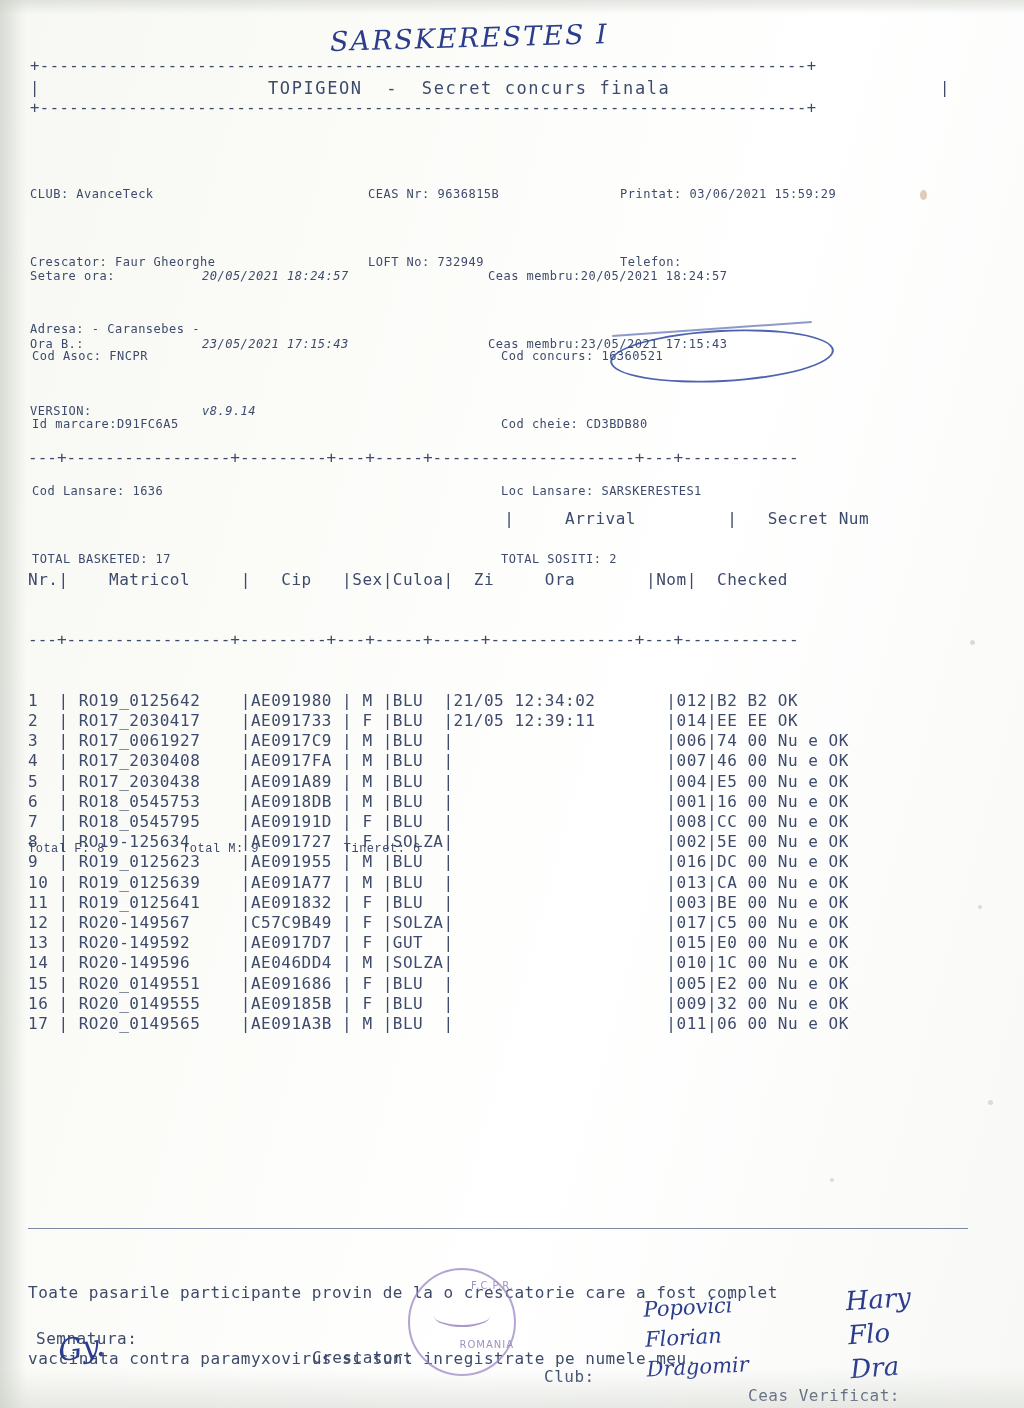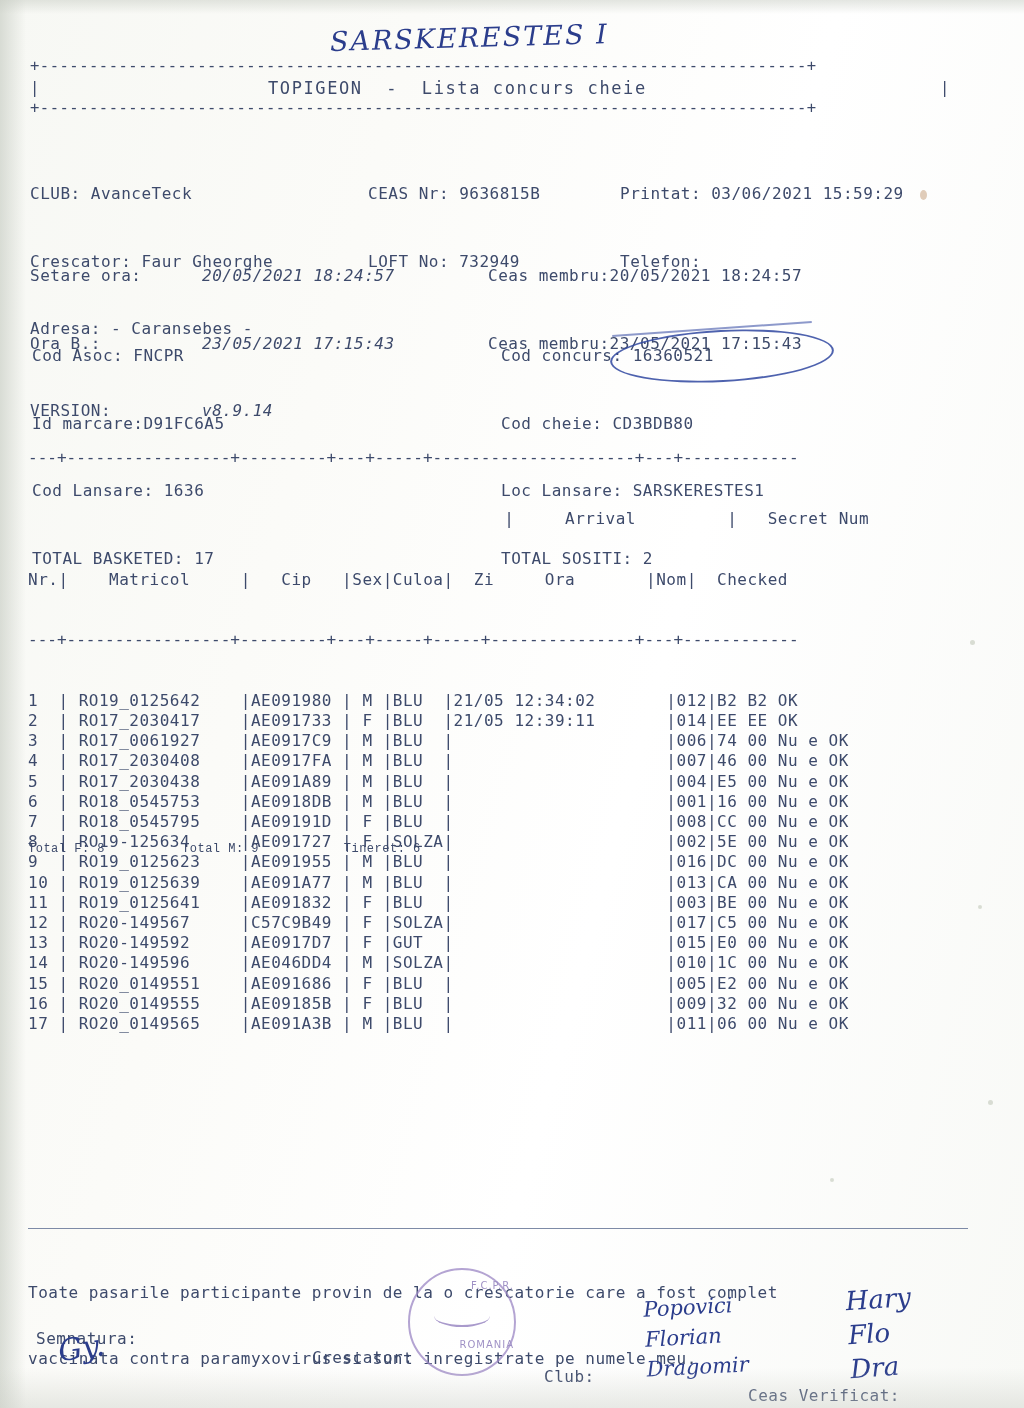--- a/index.html
+++ b/index.html
@@ -70,21 +70,21 @@
     font-size: 15.5px;
     line-height: 16px;
   }
   #box-top   { left: 30px; top: 58px; }
   #box-mid   { left: 30px; top: 80px; }
   #box-bot   { left: 30px; top: 100px; }
   #box-title { left: 268px; top: 80px; font-size: 17px; letter-spacing: 1.6px; }
 
   .info-block {
     position: absolute;
-    font-size: 16px;
+    font-size: 12px;
     line-height: 22.5px;
   }
   #info-left-1   { left: 30px;  top: 138px; }
   #info-mid-1    { left: 368px; top: 138px; }
   #info-right-1  { left: 620px; top: 138px; }
 
   #info-left-2   { left: 30px;  top: 220px; }
   #info-mid-2    { left: 202px; top: 220px; font-style: italic; }
   #info-right-2  { left: 488px; top: 220px; }
 
@@ -197,21 +197,21 @@
 </head>
 <body>
 
 <div class="page">
   <div class="sheet">
 
     <div class="hand" id="hand-title">SARSKERESTES I</div>
 
     <div class="mono rule-line" id="box-top">+------------------------------------------------------------------------------+</div>
     <div class="mono rule-line" id="box-mid" style="left:30px;">|</div>
-    <div class="mono rule-line" id="box-title">TOPIGEON  -  Lista concurs cheie</div>
+    <div class="mono rule-line" id="box-title">TOPIGEON  -  Secret concurs finala</div>
     <div class="mono rule-line" style="left:940px; top:80px;">|</div>
     <div class="mono rule-line" id="box-bot">+------------------------------------------------------------------------------+</div>
 
     <div class="mono info-block" id="info-left-1">
       <div>CLUB: AvanceTeck</div>
       <div>Crescator: Faur Gheorghe</div>
       <div>Adresa: - Caransebes -</div>
     </div>
     <div class="mono info-block" id="info-mid-1">
       <div>CEAS Nr: 9636815B</div>

